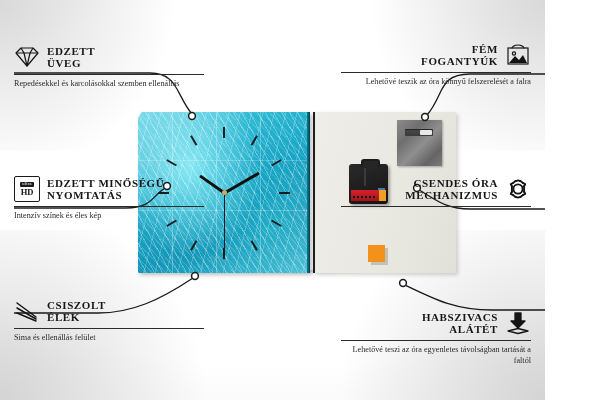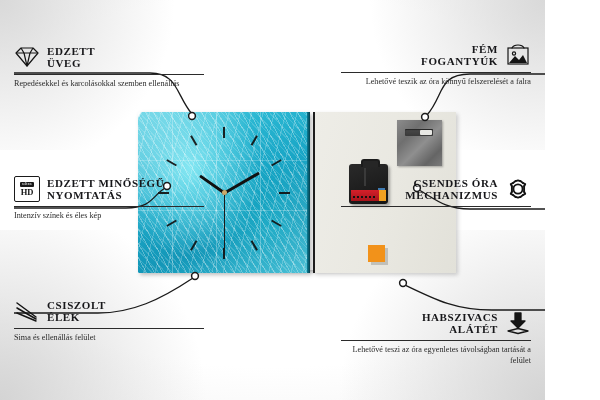--- a/index.html
+++ b/index.html
@@ -312,16 +312,16 @@
       <div class="ico">
         <svg width="26" height="24" viewBox="0 0 26 24">
           <g fill="none" stroke="#141414" stroke-width="1.3" stroke-linejoin="round">
             <path d="M10,2 L16,2 L16,10 L20,10 L13,17 L6,10 L10,10 Z" fill="#141414"></path>
             <path d="M13,17.5 L23,20 L13,22.5 L3,20 Z"></path>
           </g>
         </svg>
       </div>
     </div>
     <div class="rule"></div>
-    <div class="sub">Lehetővé teszi az óra egyenletes távolságban tartását a felület</div>
+    <div class="sub">Lehetővé teszi az óra egyenletes távolságban tartását a faltól</div>
   </div>
 
 </div>
 
 </body></html>

